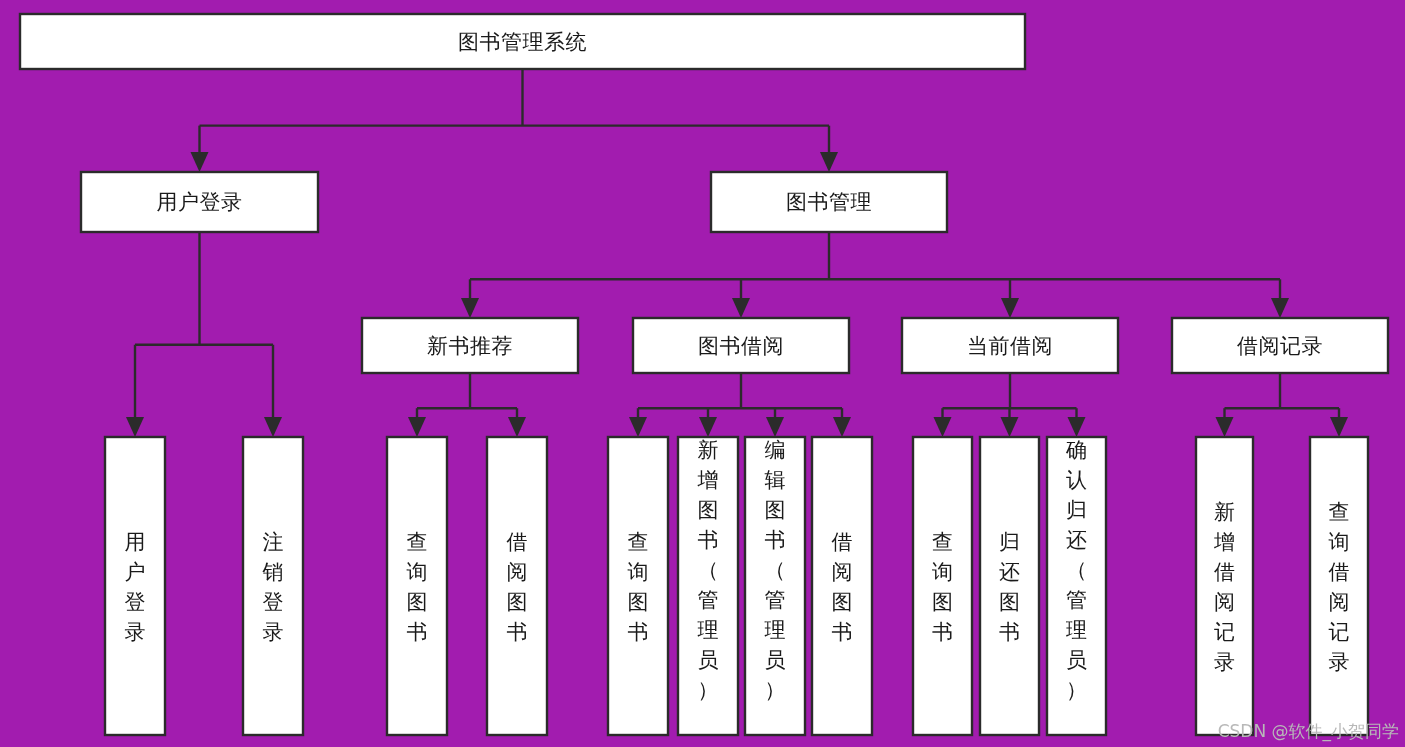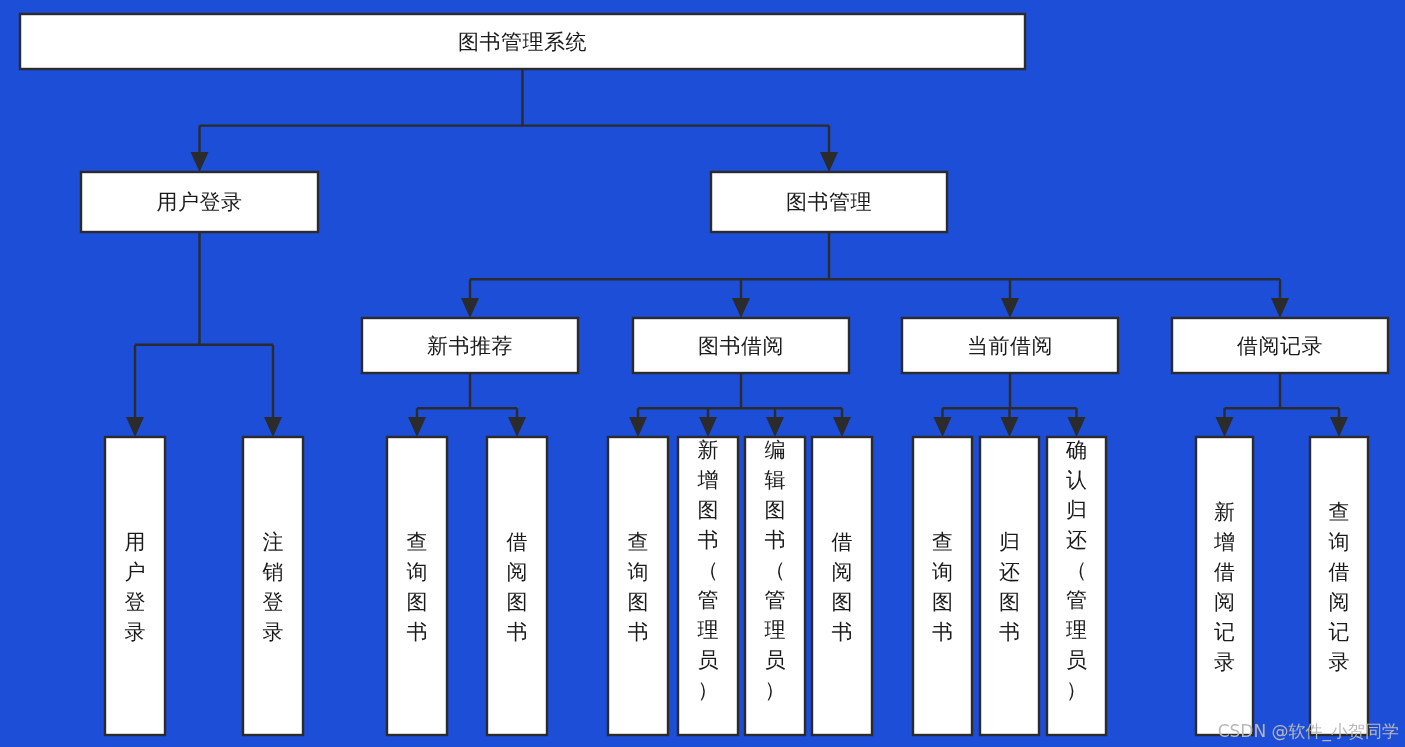--- a/index.html
+++ b/index.html
@@ -11,21 +11,21 @@
   body {
     width: 1405px;
     height: 747px;
     font-family: "DejaVu Sans", "Liberation Sans", sans-serif;
     overflow: hidden;
   }
   #diagram-root {
     position: relative;
     width: 1405px;
     height: 747px;
-    background: #1d4ed8;
+    background: #a21caf;
   }
   svg#tree-canvas {
     position: absolute;
     left: 0;
     top: 0;
     width: 1405px;
     height: 747px;
   }
   .node-box {
     fill: #ffffff;

